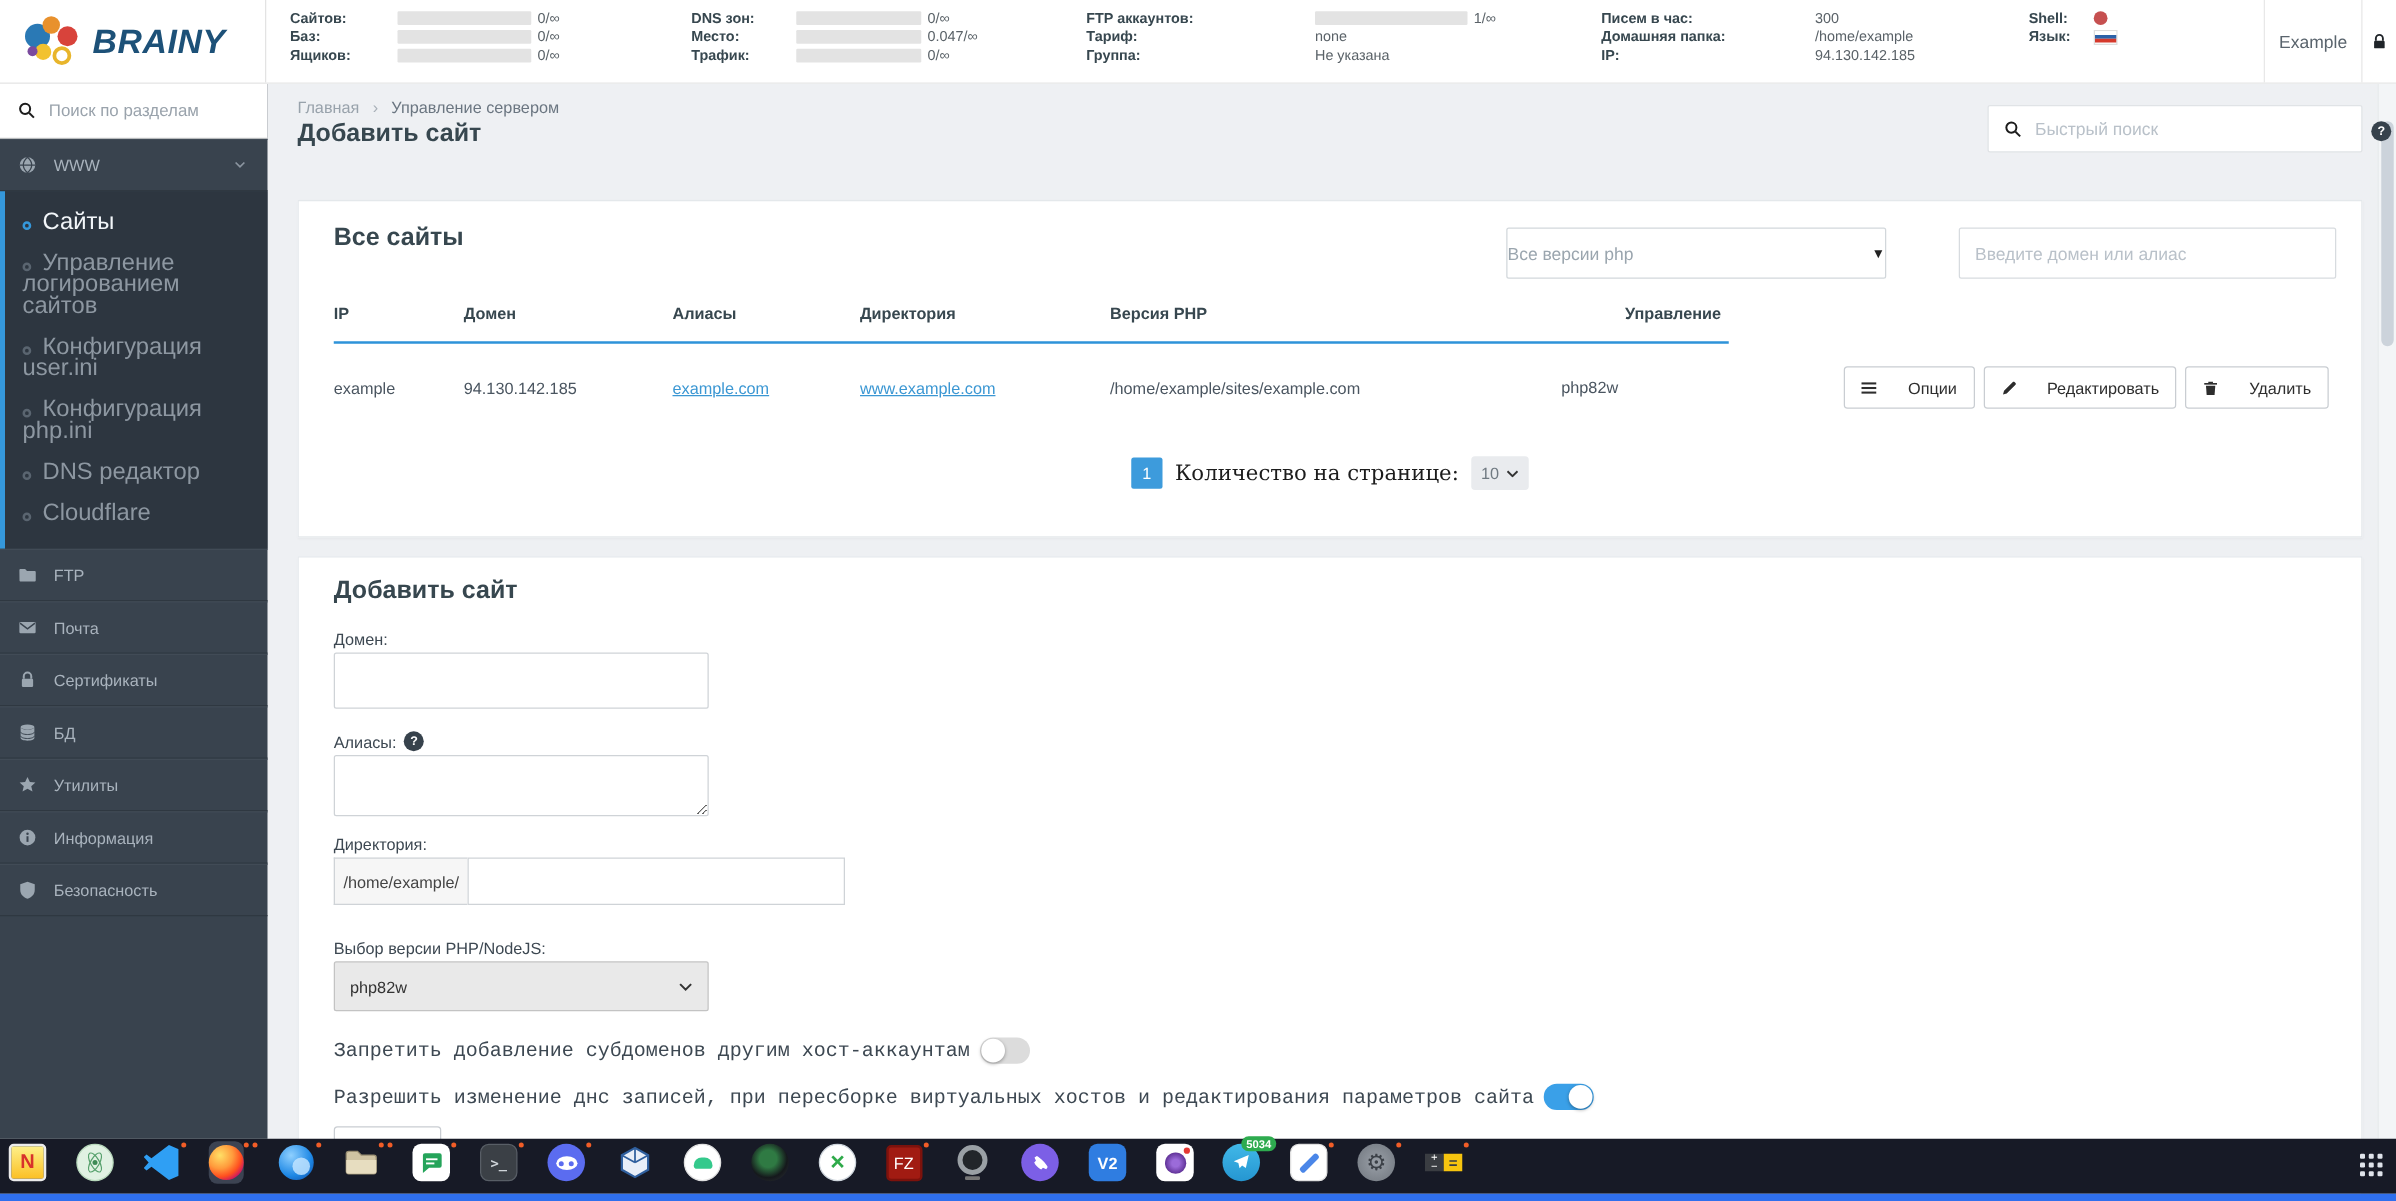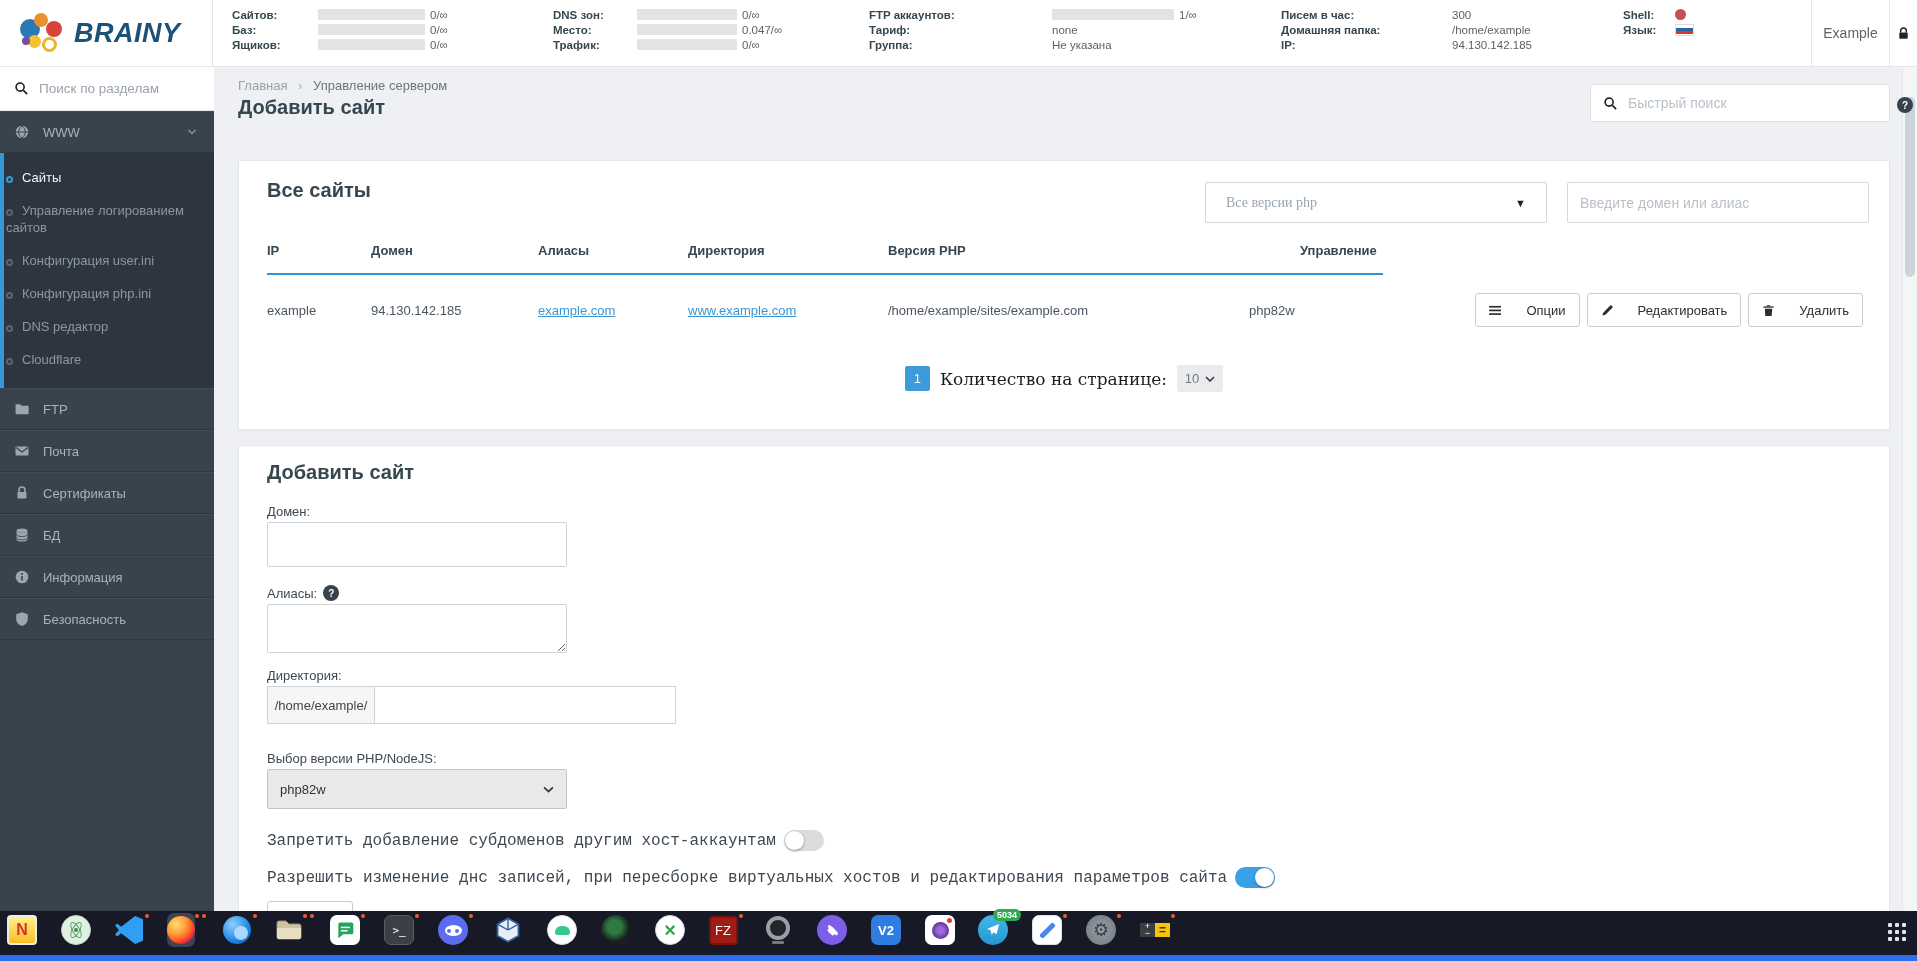--- a/index.html
+++ b/index.html
@@ -39,21 +39,21 @@
                border-bottom:1px solid #e6e6e6; }
   .sb-search input { border:none; outline:none; width:150px; font-size:13.5px; color:#333;
                      font-family:"Liberation Sans",sans-serif; }
   .sb-search input::placeholder { color:#9aa3ac; }
   .nav-item { height:42px; display:flex; align-items:center; gap:13px; padding:0 14px;
               color:#a9b3bd; font-size:13px; cursor:pointer;
               border-top:1px solid #414b56; border-bottom:1px solid #2f3841; }
   .nav-item svg { flex:0 0 16px; }
   .nav-chevron { margin-left:auto; }
   .submenu { background:#2d3640; border-left:4px solid #3598db; padding:8px 0 12px; }
-  .sub-item { padding:8px 14px 8px 2px; font-size:13px; color:#8d97a1; line-height:17px; cursor:pointer; }
+  .sub-item { padding:8px 14px 8px 14px; font-size:19px; color:#8d97a1; line-height:17px; cursor:pointer; }
   .sub-item .bullet { display:inline-block; width:7px; height:7px; border:2px solid #5a6570; border-radius:50%;
                       margin-right:9px; vertical-align:-1px; }
   .sub-item.active { color:#f2f6f9; }
   .sub-item.active .bullet { border-color:#3598db; }
 
   
   .breadcrumb { position:absolute; left:238px; top:78px; font-size:13px; color:#98a2ab; z-index:2; }
   .breadcrumb .sep { margin:0 7px; color:#a8b0b8; }
   .breadcrumb .cur { color:#6b7681; }
   .page-title { position:absolute; left:238px; top:96px; font-size:20px; font-weight:bold; color:#37474f; z-index:2; }
@@ -71,23 +71,23 @@
                border-left:1px solid #e6e9ec; z-index:4; }
   .pg-thumb { position:absolute; right:2px; top:30px; width:10px; height:180px; background:#ccd3db; border-radius:5px; }
 
   
   .card { position:absolute; left:238px; width:1652px; background:#fff; border:1px solid #e4e8eb;
           box-shadow:0 1px 2px rgba(0,0,0,.04); z-index:1; }
   .card h2 { font-size:20px; font-weight:bold; color:#37474f; }
 
   .card-sites { top:160px; height:270px; }
   .card-sites h2 { position:absolute; left:28px; top:18px; }
-  .php-filter { position:absolute; left:966px; top:21px; width:342px; height:41px; border:1px solid #d2d7db;
+  .php-filter { position:absolute; left:966px; top:21px; width:304px; height:41px; border:1px solid #d2d7db;
                 border-radius:2px; display:flex; align-items:center; justify-content:space-between;
-                padding:0 20px; font-size:14px; color:#9aa5ae; cursor:pointer; background:#fff;font-family:Liberation Serif, serif; }
+                padding:0 0; font-size:14px; color:#9aa5ae; cursor:pointer; background:#fff; }
   .php-filter .tri { color:#222; font-size:11px; }
   .domain-filter { position:absolute; left:1328px; top:21px; width:302px; height:41px; border:1px solid #d7dbdf;
                    border-radius:2px; padding:0 12px; font-size:14px; color:#333; outline:none;
                    font-family:"Liberation Sans",sans-serif; }
   .domain-filter::placeholder { color:#b9c1c9; }
 
   .thead { position:absolute; left:28px; top:82px; width:1116px; display:flex; padding-bottom:15px;
            border-bottom:2px solid #2e93d9; font-size:13px; font-weight:bold; color:#37474f; }
   .trow { position:absolute; left:28px; top:119px; width:1596px; height:60px; display:flex; align-items:center;
           font-size:13px; color:#4a5560; }
@@ -300,20 +300,26 @@
         </svg>
       <span>Сертификаты</span>
     </div>
     <div class="nav-item">
       <svg width="16" height="16" viewBox="0 0 16 16" fill="#9ba6b0">
           <ellipse cx="8" cy="3.6" rx="5.5" ry="2.1"></ellipse>
           <path d="M2.5 3.6v8.8c0 1.2 2.5 2.1 5.5 2.1s5.5-.9 5.5-2.1V3.6c0 1.2-2.5 2.1-5.5 2.1S2.5 4.8 2.5 3.6z"></path>
           <path d="M2.5 7.5c0 1.2 2.5 2.1 5.5 2.1s5.5-.9 5.5-2.1M2.5 10.7c0 1.2 2.5 2.1 5.5 2.1s5.5-.9 5.5-2.1" stroke="#39434e" stroke-width=".8" fill="none"></path>
         </svg>
       <span>БД</span>
+    </div>
+    <div class="nav-item">
+      <svg width="16" height="16" viewBox="0 0 16 16">
+          <path fill="#9ba6b0" d="M8 1.6l1.9 4 4.4.4-3.3 2.9 1 4.3L8 11l-4 2.2 1-4.3L1.7 6l4.4-.4z"></path>
+        </svg>
+      <span>Утилиты</span>
     </div>
     <div class="nav-item">
       <svg width="16" height="16" viewBox="0 0 16 16">
           <circle cx="8" cy="8" r="6.3" fill="#9ba6b0"></circle>
           <rect x="7.2" y="7" width="1.6" height="4.5" fill="#39434e"></rect>
           <circle cx="8" cy="4.9" r="1" fill="#39434e"></circle>
         </svg>
       <span>Информация</span>
     </div>
     <div class="nav-item">

